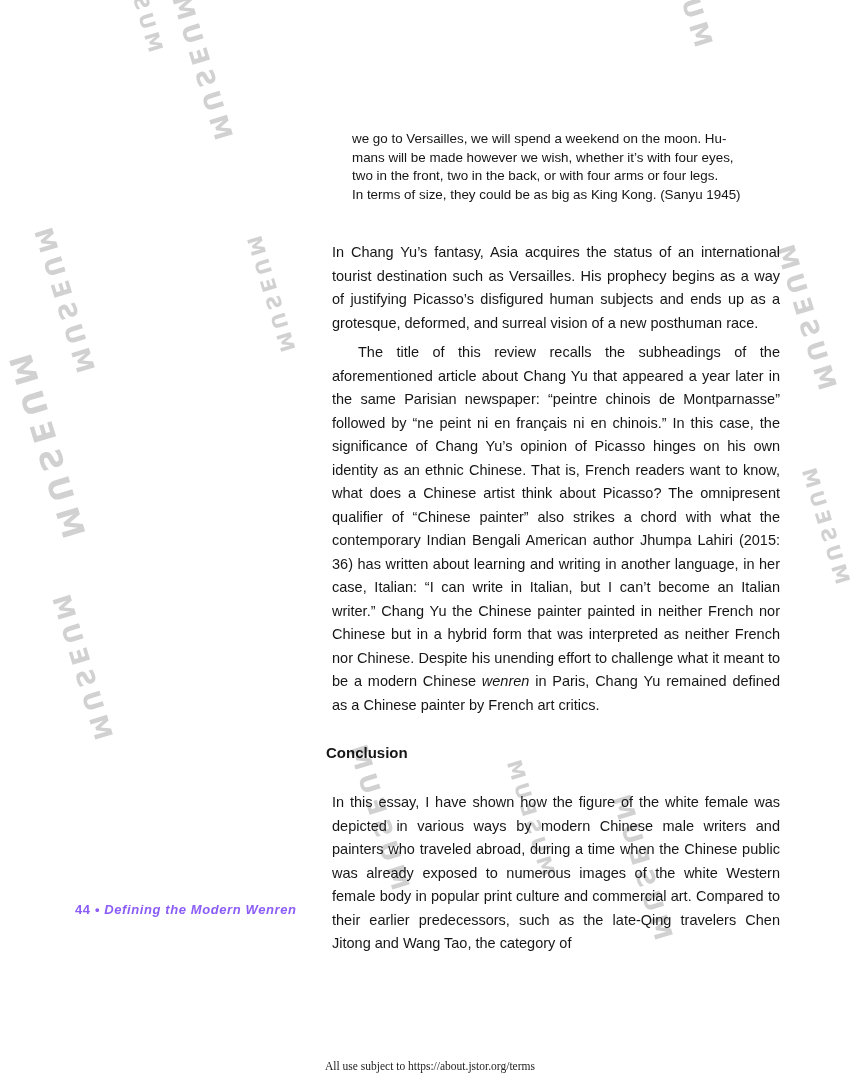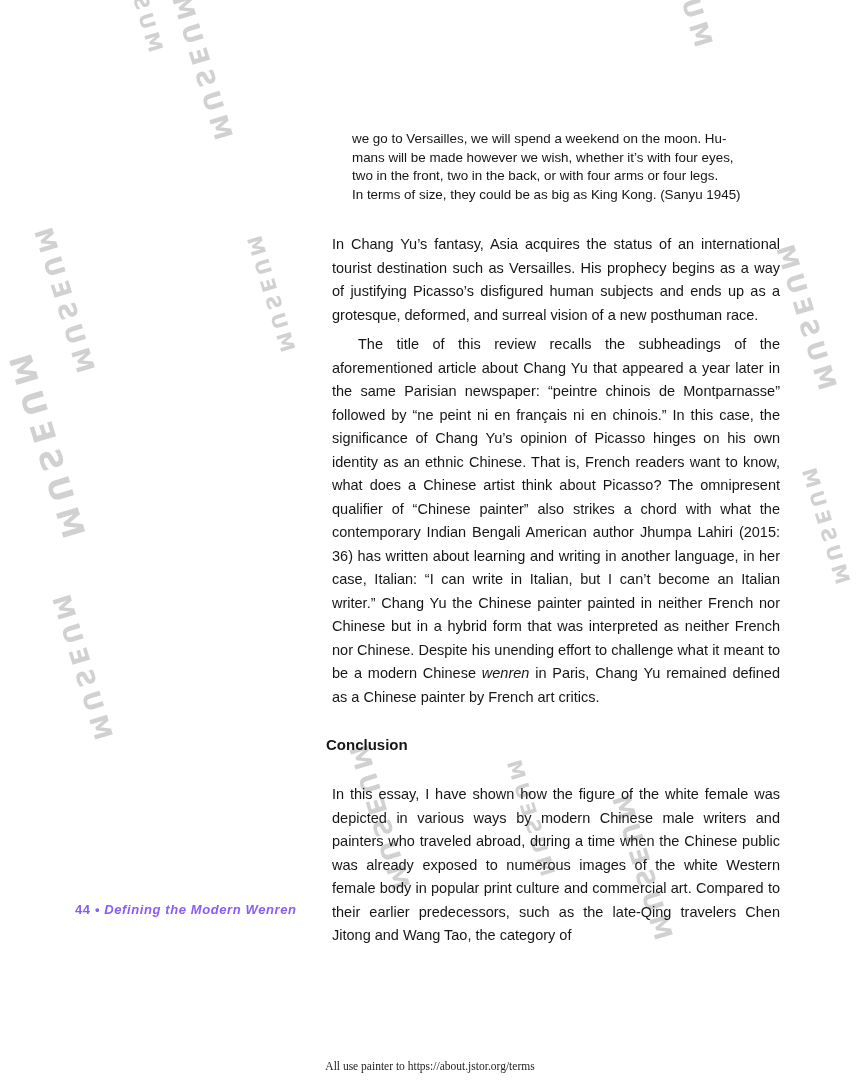--- a/index.html
+++ b/index.html
@@ -23,21 +23,21 @@
 
   
   .content {
     position:absolute; left:326px; top:130px; width:460px;
     font-size:14.5px; line-height:23.5px; text-align:justify;
   }
   .blockquote {
     margin-left:26px; width:434px;
     font-size:13.4px; line-height:18.6px;
     white-space:pre-line; text-align:justify;
-    margin-bottom:29px;
+    margin-bottom:37px;
   }
   .content p { margin:6px; }
   .content p.indent { text-indent:26px; }
   .content h2 {
     font-size:15px; line-height:20px; margin:26px 0 28px 0;
     text-align:left; font-weight:bold;
   }
   .content i { font-style:italic; }
 
   
@@ -100,16 +100,16 @@
     <p>In this essay, I have shown how the figure of the white female was depicted in various ways by modern Chinese male writers and painters who traveled abroad, during a time when the Chinese public was already exposed to numerous images of the white Western female body in popular print culture and commercial art. Compared to their earlier predecessors, such as the late-Qing travelers Chen Jitong and Wang Tao, the category of</p>
   </div>
 
   <div class="running-footer">
     <span>44</span>
     <span>•</span>
     <span class="it">Defining the Modern Wenren</span>
   </div>
 
   <div class="bottom-line2">
-    <span>All use painter to https://about.jstor.org/terms</span>
+    <span>All use subject to https://about.jstor.org/terms</span>
   </div>
 
 </div>
 
 </body></html>

